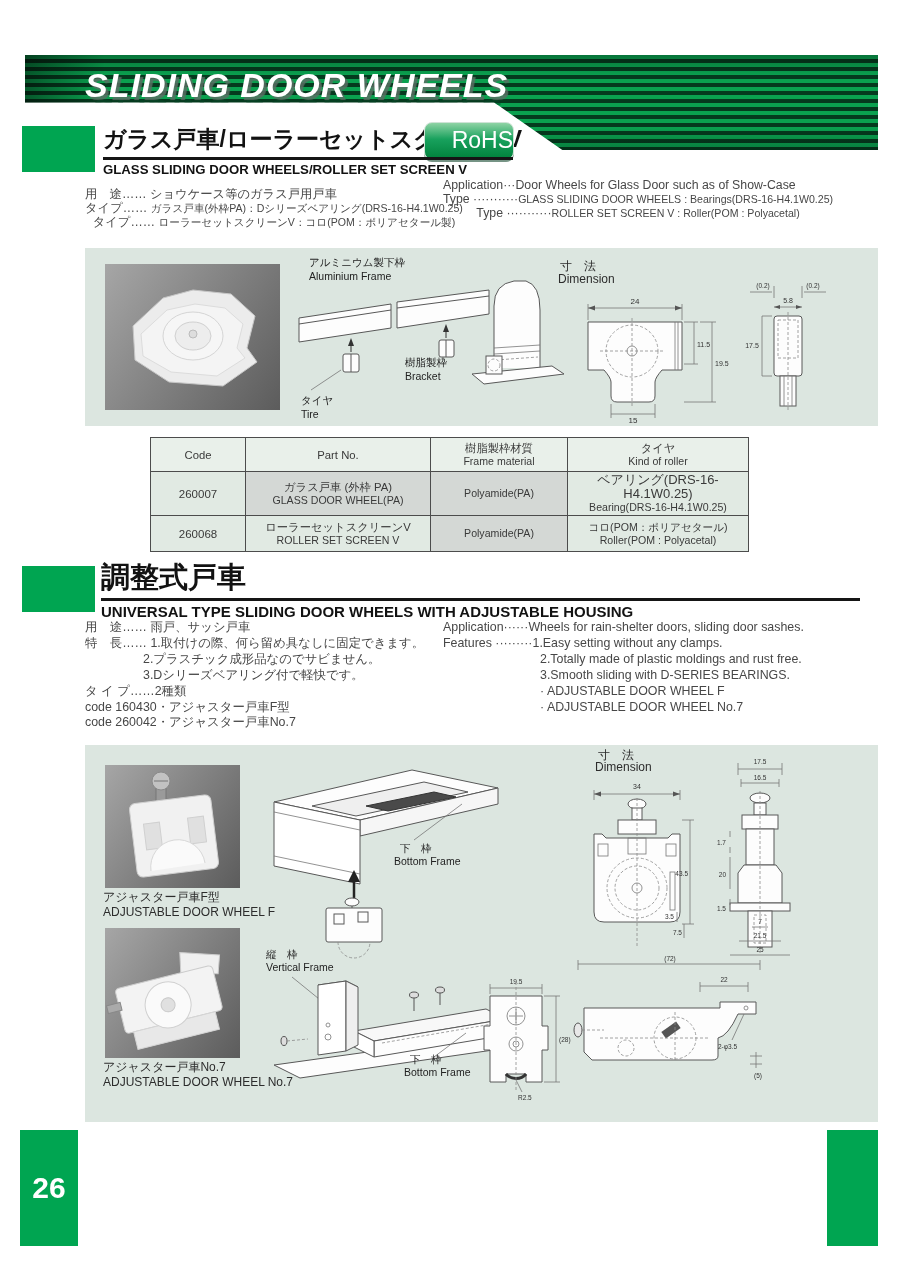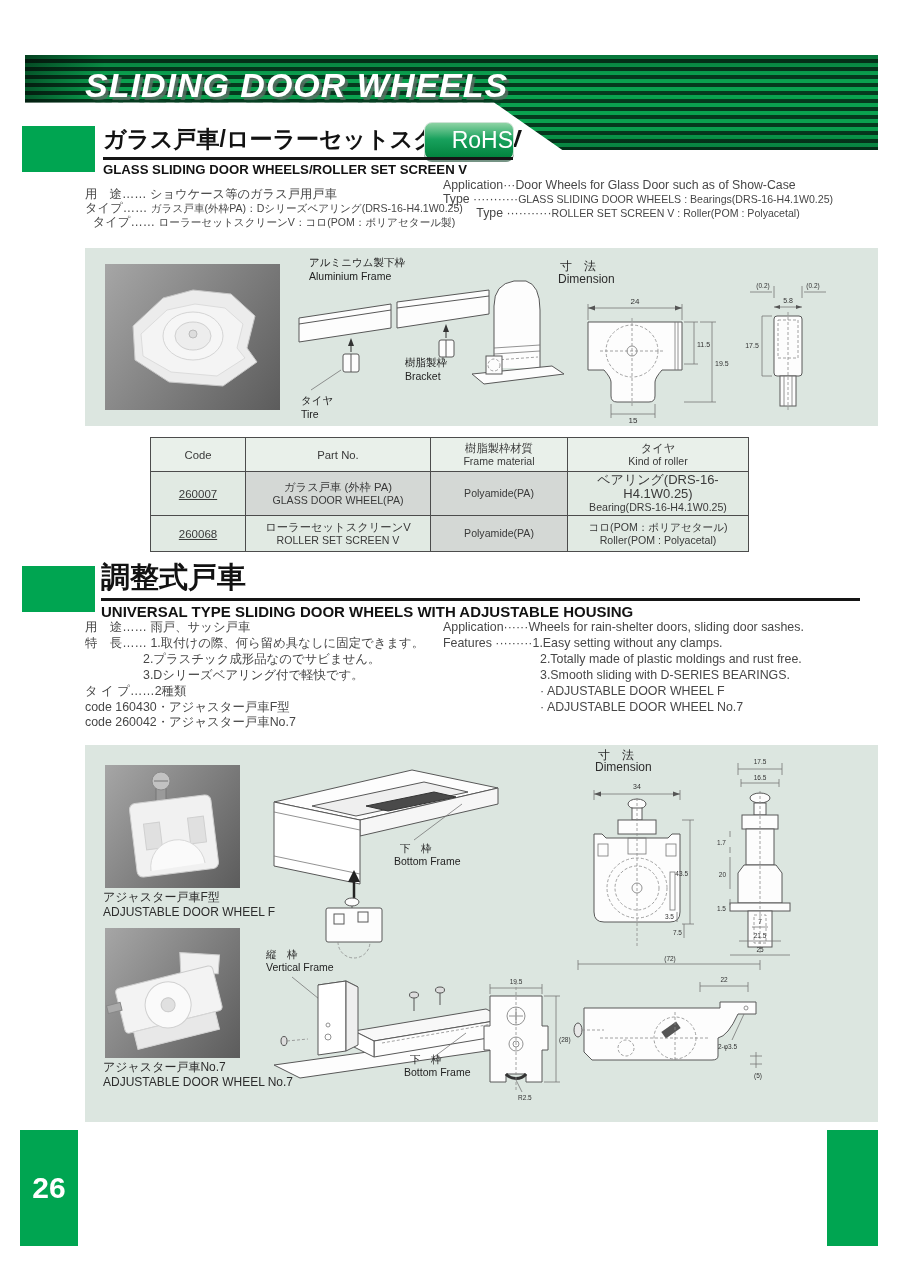--- a/index.html
+++ b/index.html
@@ -47,21 +47,21 @@
   .dimlbl{font-size:12px;color:#2c2c2c;white-space:nowrap;}
 
   
   table.parts{border-collapse:collapse;table-layout:fixed;text-align:center;color:#3a3a3a;}
   .parts td{border:1.6px solid #4c4c4c;padding:1px 3px;}
   .hd{background:#e9f0ea;}
   .cl{background:#e1eae3;}
   .cg{background:#d4d8d5;}
   .jline{font-size:11.3px;line-height:14px;}
   .eline{font-size:10.6px;line-height:13px;}
-  .code{font-size:11.5px;text-decoration:underline;}
+  .code{font-size:11.5px;}
 
   
   svg{overflow:visible;}
   svg text{font-family:"Liberation Sans","DejaVu Sans",sans-serif;font-size:8px;fill:#333;}
   svg text.jl{font-size:10.5px;fill:#222;}
   svg text.d7{font-size:7px;}
   svg text.d65{font-size:6.5px;}
   .ln{stroke:#777;stroke-width:.8;fill:none;}
   .sh{stroke:#585858;stroke-width:1;fill:#fdfdfd;}
   .dash{stroke:#8a8a8a;stroke-width:.8;fill:none;stroke-dasharray:3,2;}

